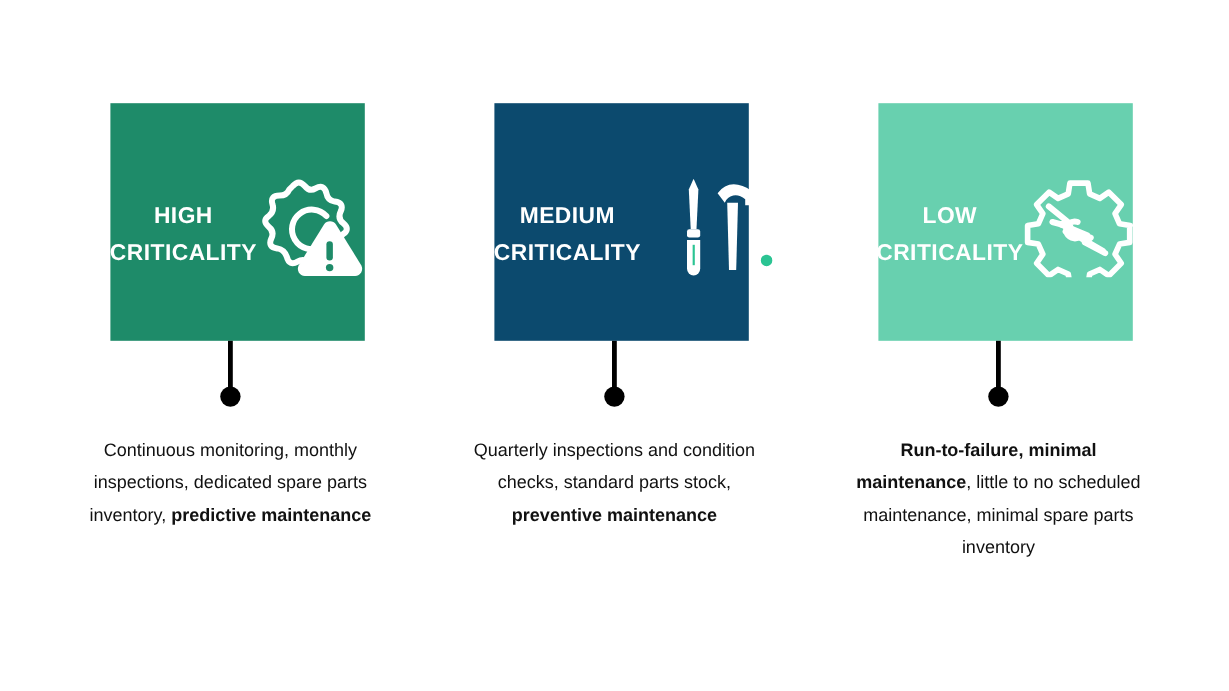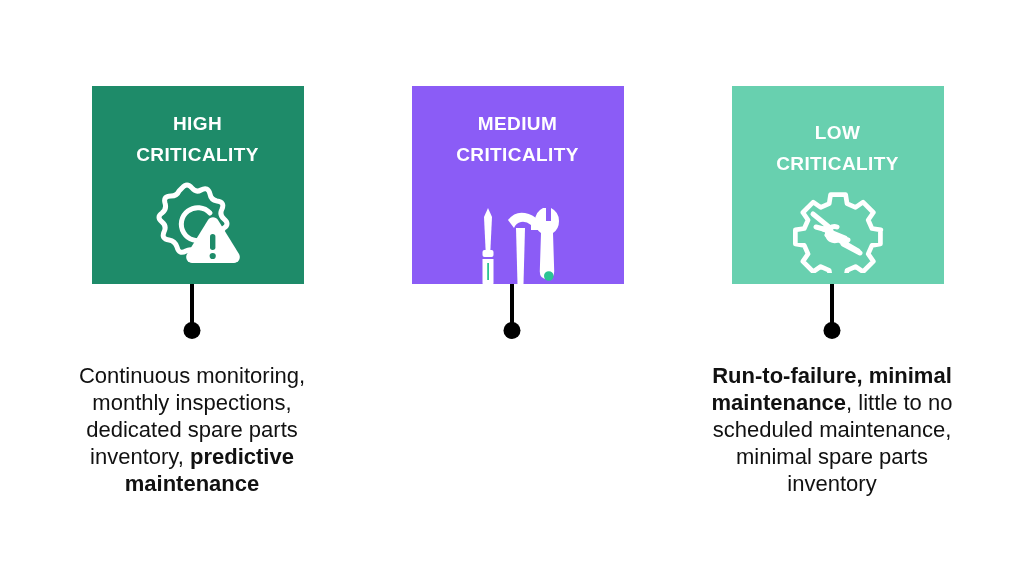--- a/index.html
+++ b/index.html
@@ -35,21 +35,21 @@
     display: flex;
     flex-direction: column;
     align-items: center;
   }
 
   
   .panel {
     width: 212px;
     height: 198px;
     display: flex;
-    flex-direction: column;
+    flex-direction: row;
     align-items: center;
     position: relative;
     margin-left: 11px;
   }
 
   .panel-title {
     margin-top: 22px;
     color: #ffffff;
     font-size: 19px;
     font-weight: bold;
@@ -95,21 +95,21 @@
     border-radius: 50%;
     background: #000000;
   }
 
   
   .caption {
     margin-top: 16px;
     width: 248px;
     text-align: center;
     color: #111111;
-    font-size: 22px;
+    font-size: 15px;
     line-height: 27px;
   }
   .caption b { font-weight: bold; }
 </style>
 </head>
 <body style="background: rgb(255, 255, 255);">
 
 <div class="board">
   <div class="columns">
 
@@ -130,21 +130,21 @@
         </div>
       </div>
       <div class="connector">
         <div class="stem"></div>
         <div class="dot"></div>
       </div>
       <div class="caption"><span>Continuous monitoring, monthly inspections, dedicated spare parts inventory, </span><b>predictive maintenance</b><span></span></div>
     </div>
 
     <div class="column">
-      <div class="panel" style="background: #8b5cf6; gap: 28px;">
+      <div class="panel" style="background: #0c4a6e; gap: 28px;">
         <div class="panel-title">MEDIUM
 CRITICALITY</div>
         <div class="panel-icon">
           <svg width="92" height="84" viewBox="0 0 92 84" aria-hidden="true">
             <g fill="#ffffff">
 
               <path d="M16 2 l4 9 l-1.6 33 l-4.8 0 l-1.6 -33 z"></path>
               <rect x="10.5" y="44" width="11" height="7" rx="2"></rect>
               <path d="M10.5 53 l11 0 l0 24 a5.5 5.5 0 0 1 -11 0 z"></path>
               <rect x="15.2" y="57" width="1.8" height="17" fill="#2bc493"></rect>
@@ -155,20 +155,21 @@
               <path d="M74 2 l0 13 l5 0 l0 -13 q8 4 8 13 q0 8 -6 12 l1.2 38 q0.3 8 -7.2 8 q-7.5 0 -7.2 -8 l1.2 -38 q-6 -4 -6 -12 q0 -9 8 -13 z"></path>
               <path d="M72 70 a4.8 4.8 0 1 0 9.6 0 a4.8 4.8 0 1 0 -9.6 0" fill="#2bc493"></path>
             </g>
           </svg>
         </div>
       </div>
       <div class="connector">
         <div class="stem"></div>
         <div class="dot"></div>
       </div>
+      <div class="caption"><span>Quarterly inspections and condition checks, standard parts stock, </span><b>preventive maintenance</b><span></span></div>
     </div>
 
     <div class="column">
       <div class="panel" style="background: rgb(104, 208, 175); justify-content: center;">
         <div class="panel-title">LOW
 CRITICALITY</div>
         <div class="panel-icon">
           <svg width="92" height="84" viewBox="0 0 92 84" aria-hidden="true">
             <g fill="none" stroke="#ffffff" stroke-width="5" stroke-linejoin="round" stroke-linecap="round">
               <path d="M38 4 l16 0 l1.5 9.5 l9 4 l8 -5.5 l11 11 l-5.5 8 l4 9 l9.5 1.5 l0 0 l0 0 l-0.5 0 l0 15 l-9 1.5 l-4 9 l5.5 8 l-11 11 l-8 -5.5 l-9 4 l-1.5 9.5 l-16 0 l-1.5 -9.5 l-9 -4 l-8 5.5 l-11 -11 l5.5 -8 l-4 -9 l-9.5 -1.5 l0 -15 l9.5 -1.5 l4 -9 l-5.5 -8 l11 -11 l8 5.5 l9 -4 z" transform="translate(1,0) scale(0.94) translate(2,2)"></path>

